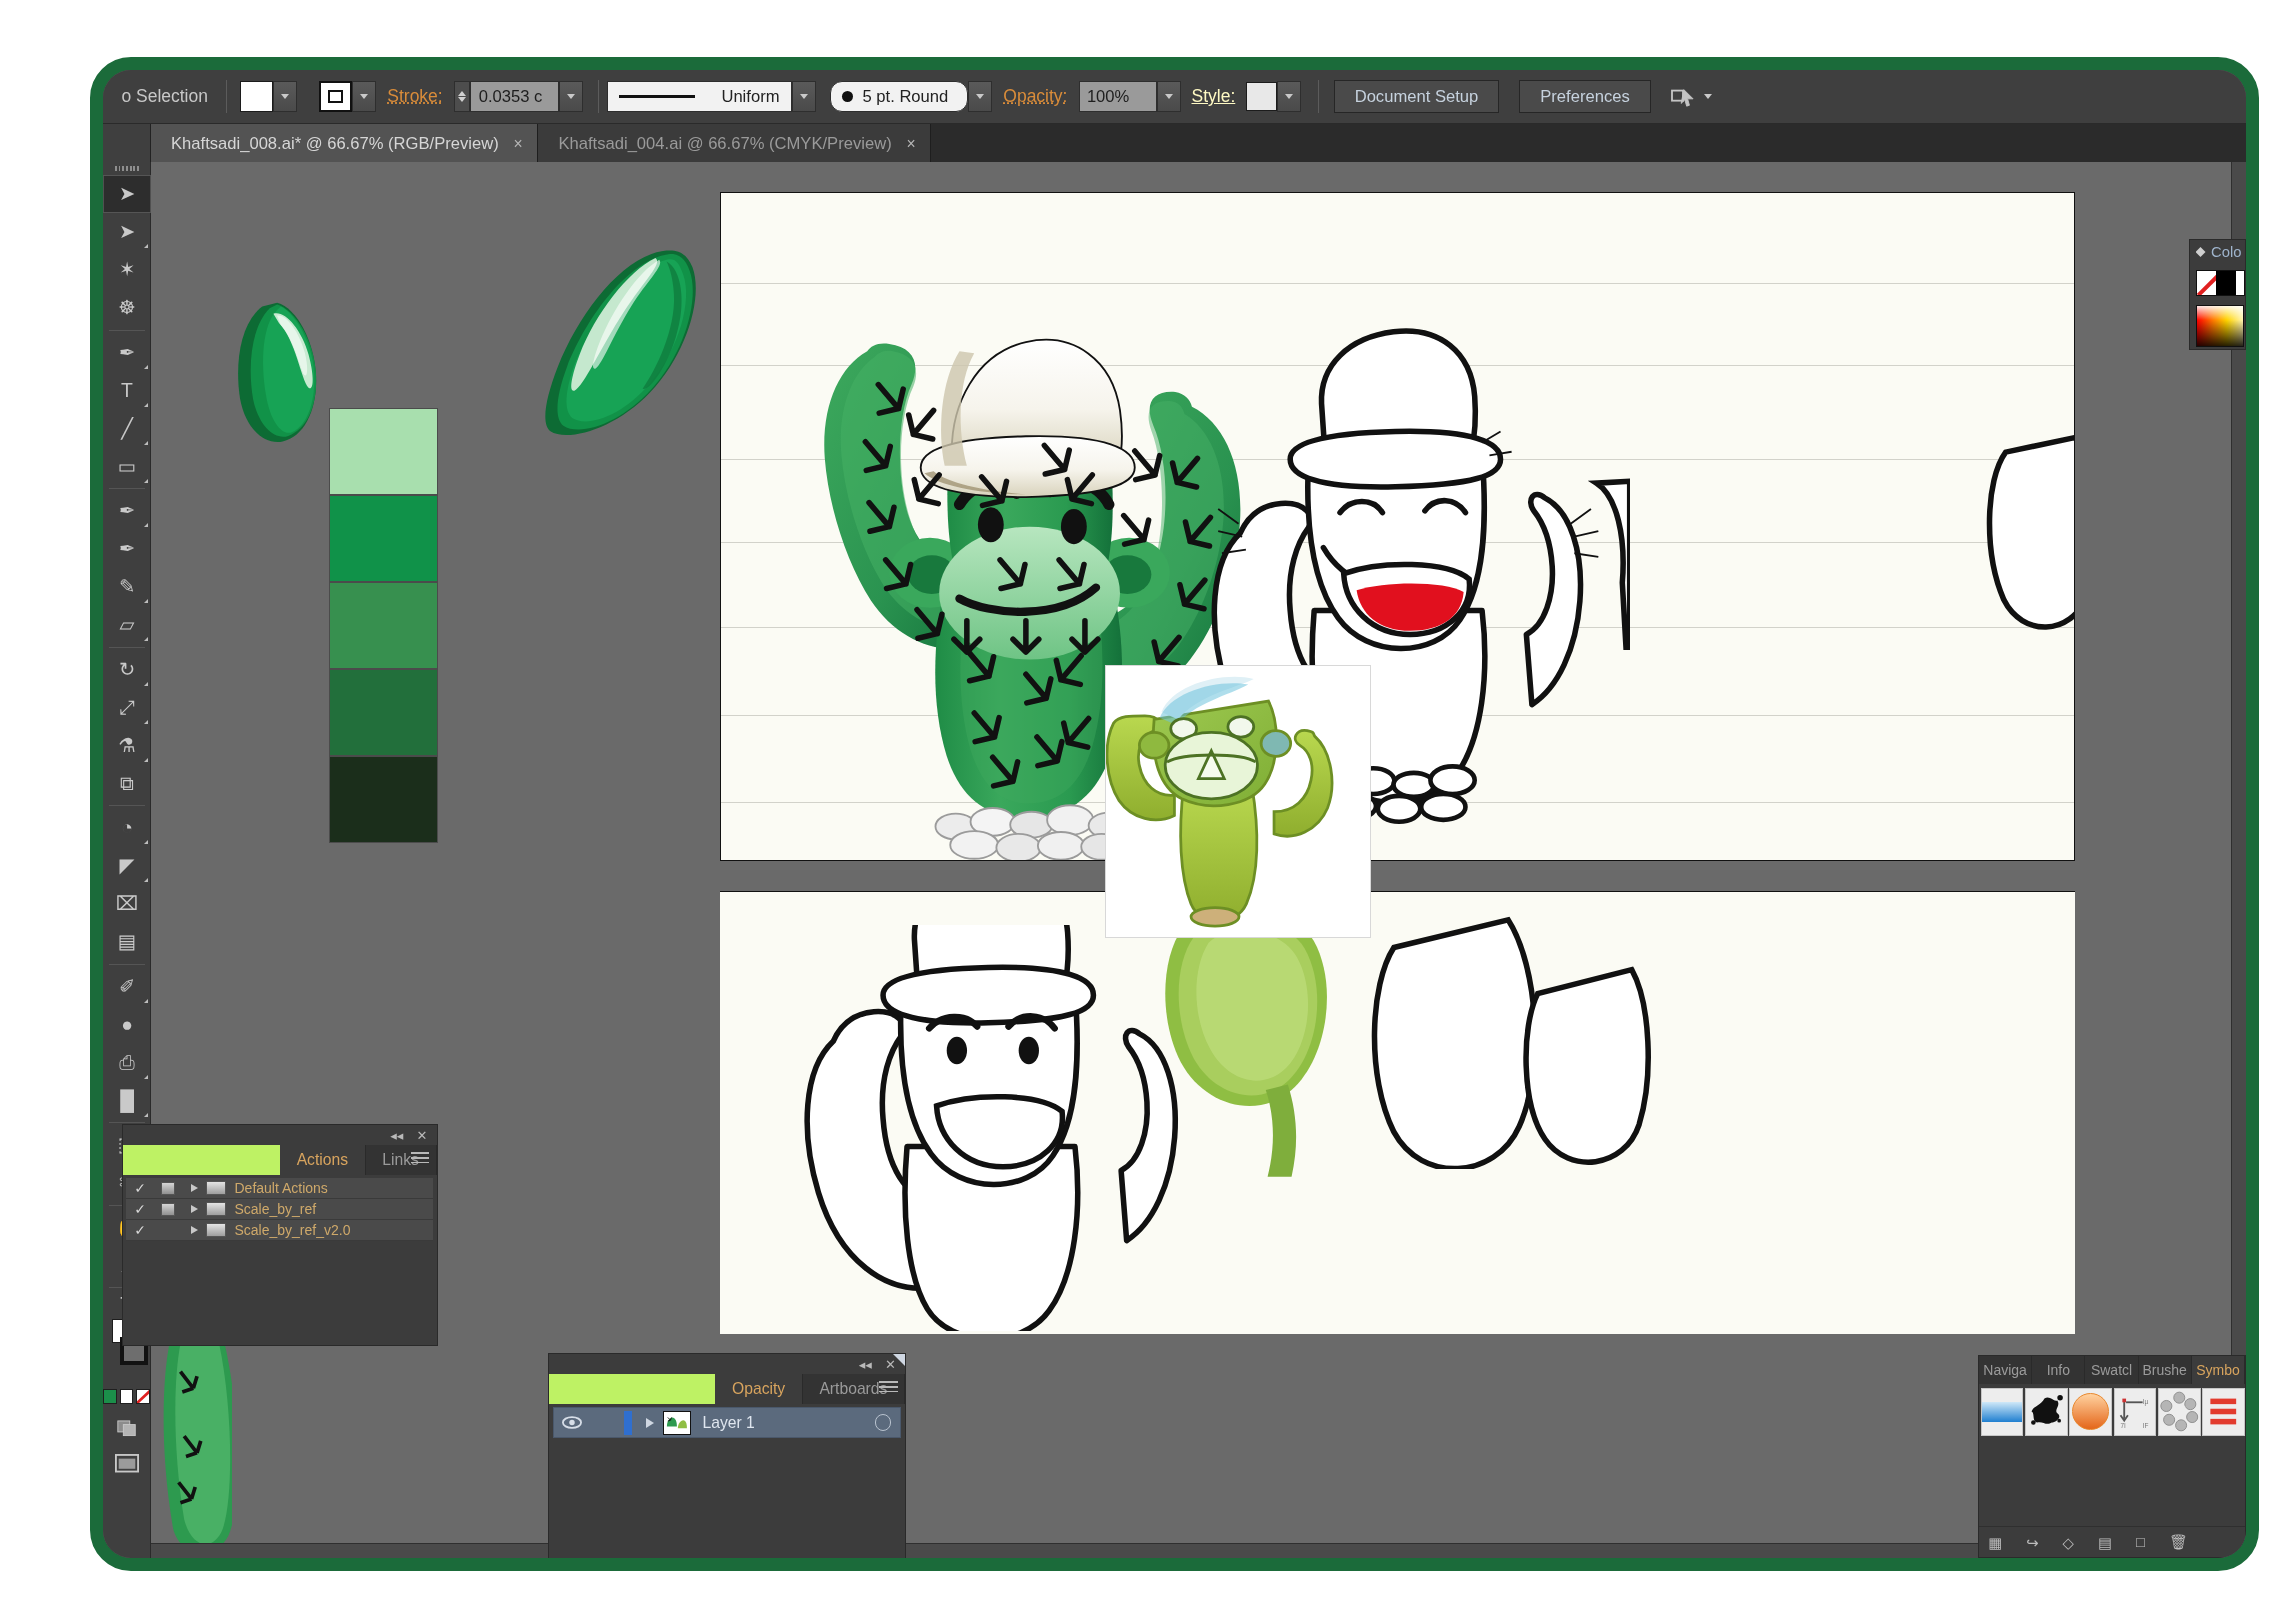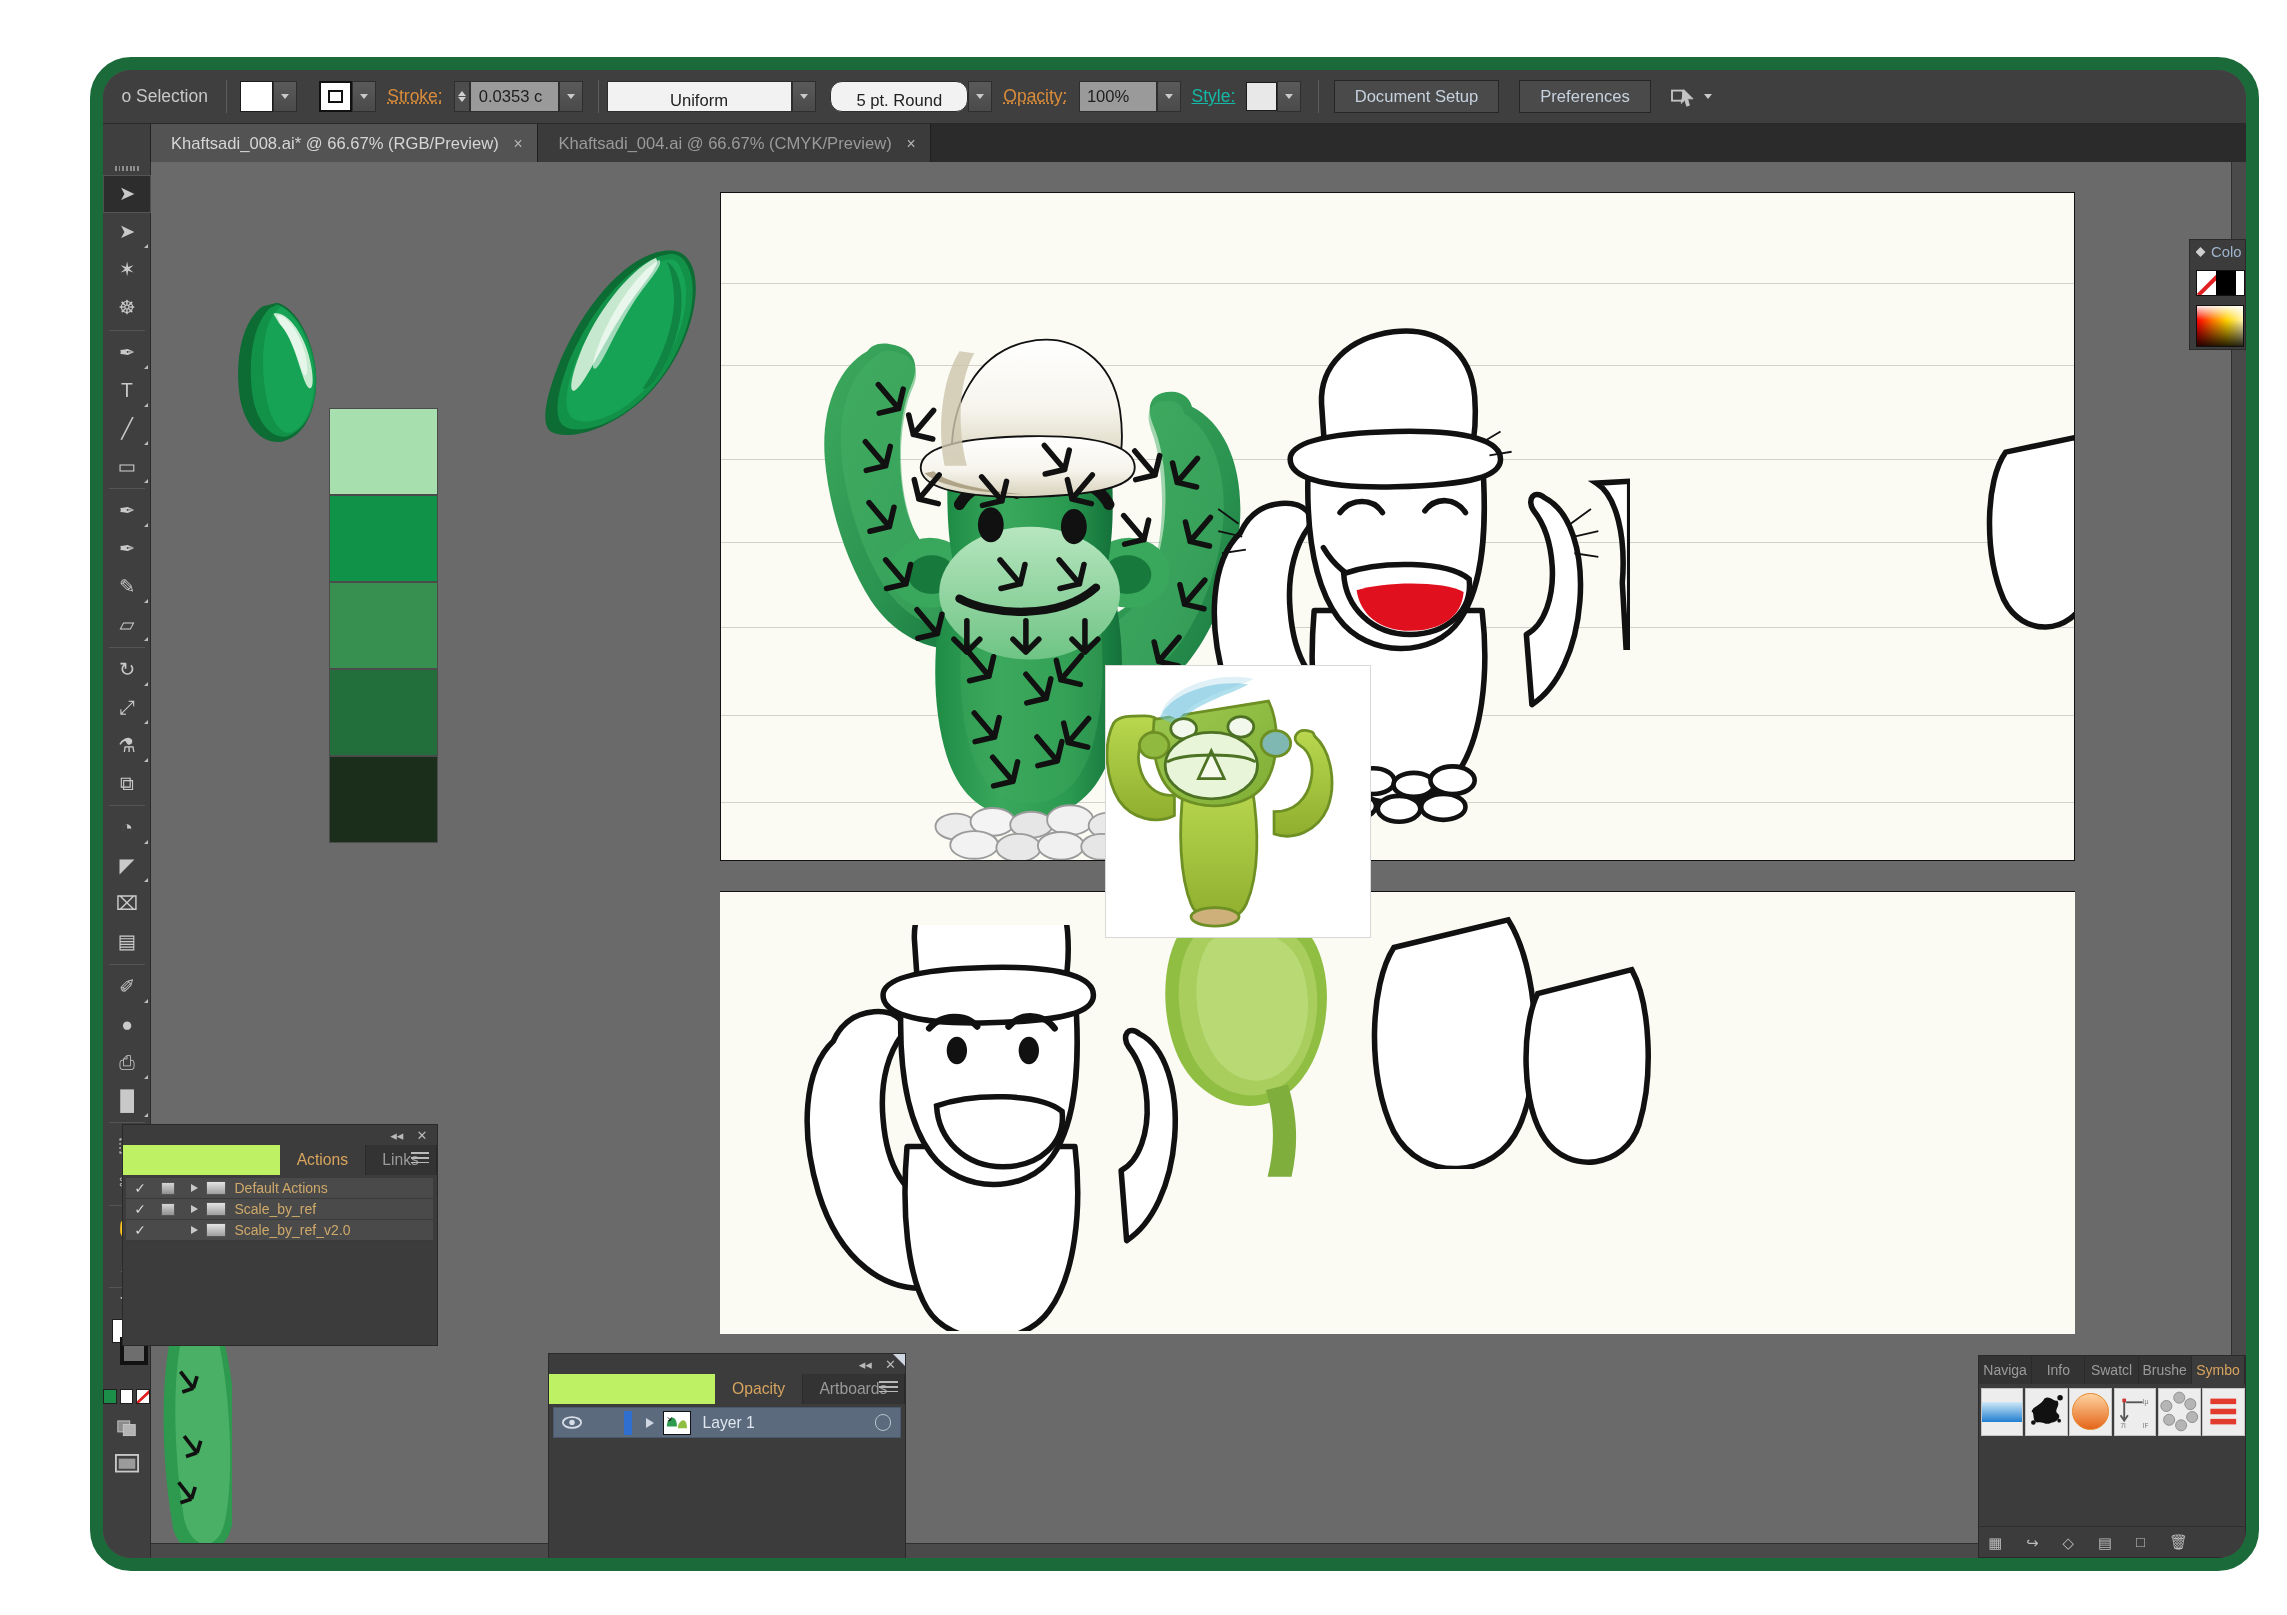--- a/index.html
+++ b/index.html
@@ -37,21 +37,21 @@
     display: flex;
     align-items: center;
     padding-left: 7.4px;
     gap: 0px;
   }
   .cb-label {
     color: #c8c8c8; font-size: 17.5px; white-space: nowrap;
     padding: 0 11px;
   }
   .cb-label.orange { color: #d98c3a; text-decoration: underline; text-decoration-style: dotted; }
-  .cb-label.plain { color: #14b8a6; text-decoration: underline; }
+  .cb-label.plain { color: #fef9c3; text-decoration: underline; }
   .cb-sep { width: 0.9px; height: 33px; background: #2c2c2c; margin: 0 7.4px; border-right: 0.9px solid #5c5c5c;}
   .swatch-box {
     width: 33px; height: 31px; background: #ffffff;
     border: 0.9px solid #1c1c1c;
   }
   .swatch-box.strokebox {
     background: #ffffff;
     display: flex; align-items: center; justify-content: center;
     border: 2.8px solid #111;
   }
@@ -73,21 +73,20 @@
   .stepper .dn { width:0;height:0;margin:0 auto;border-left:4.6px solid transparent;border-right:4.6px solid transparent;border-top:5.5px solid #d0d0d0; }
   .numfield {
     height:31px;min-width:89px;background:#9a9a9a;color:#1e1e1e;
     font-size:16.6px;display:flex;align-items:center;padding:0 7.4px;
     border:0.9px solid #2e2e2e;
   }
   .whitefield {
     height:31px;background:#f2f2f2;color:#222;font-size:16.6px;
     display:flex;align-items:center;gap:9.2px;padding:0 11px;
     border:0.9px solid #2e2e2e;
-    flex-direction:column;
   }
   .uniform-line { width:76px;height:2.8px;background:#111; }
   .dot { width:11px;height:11px;border-radius:50%;background:#111; }
   .cb-button {
     height:33px;padding:0 20px;background:#4a4a4a;
     border:0.9px solid #262626;color:#c6d2de;font-size:16.6px;
     display:flex;align-items:center;justify-content:center;
   }
   .styleswatch { width:31px;height:29.5px;background:#e8e8e8;border:0.9px solid #1c1c1c; }
 

